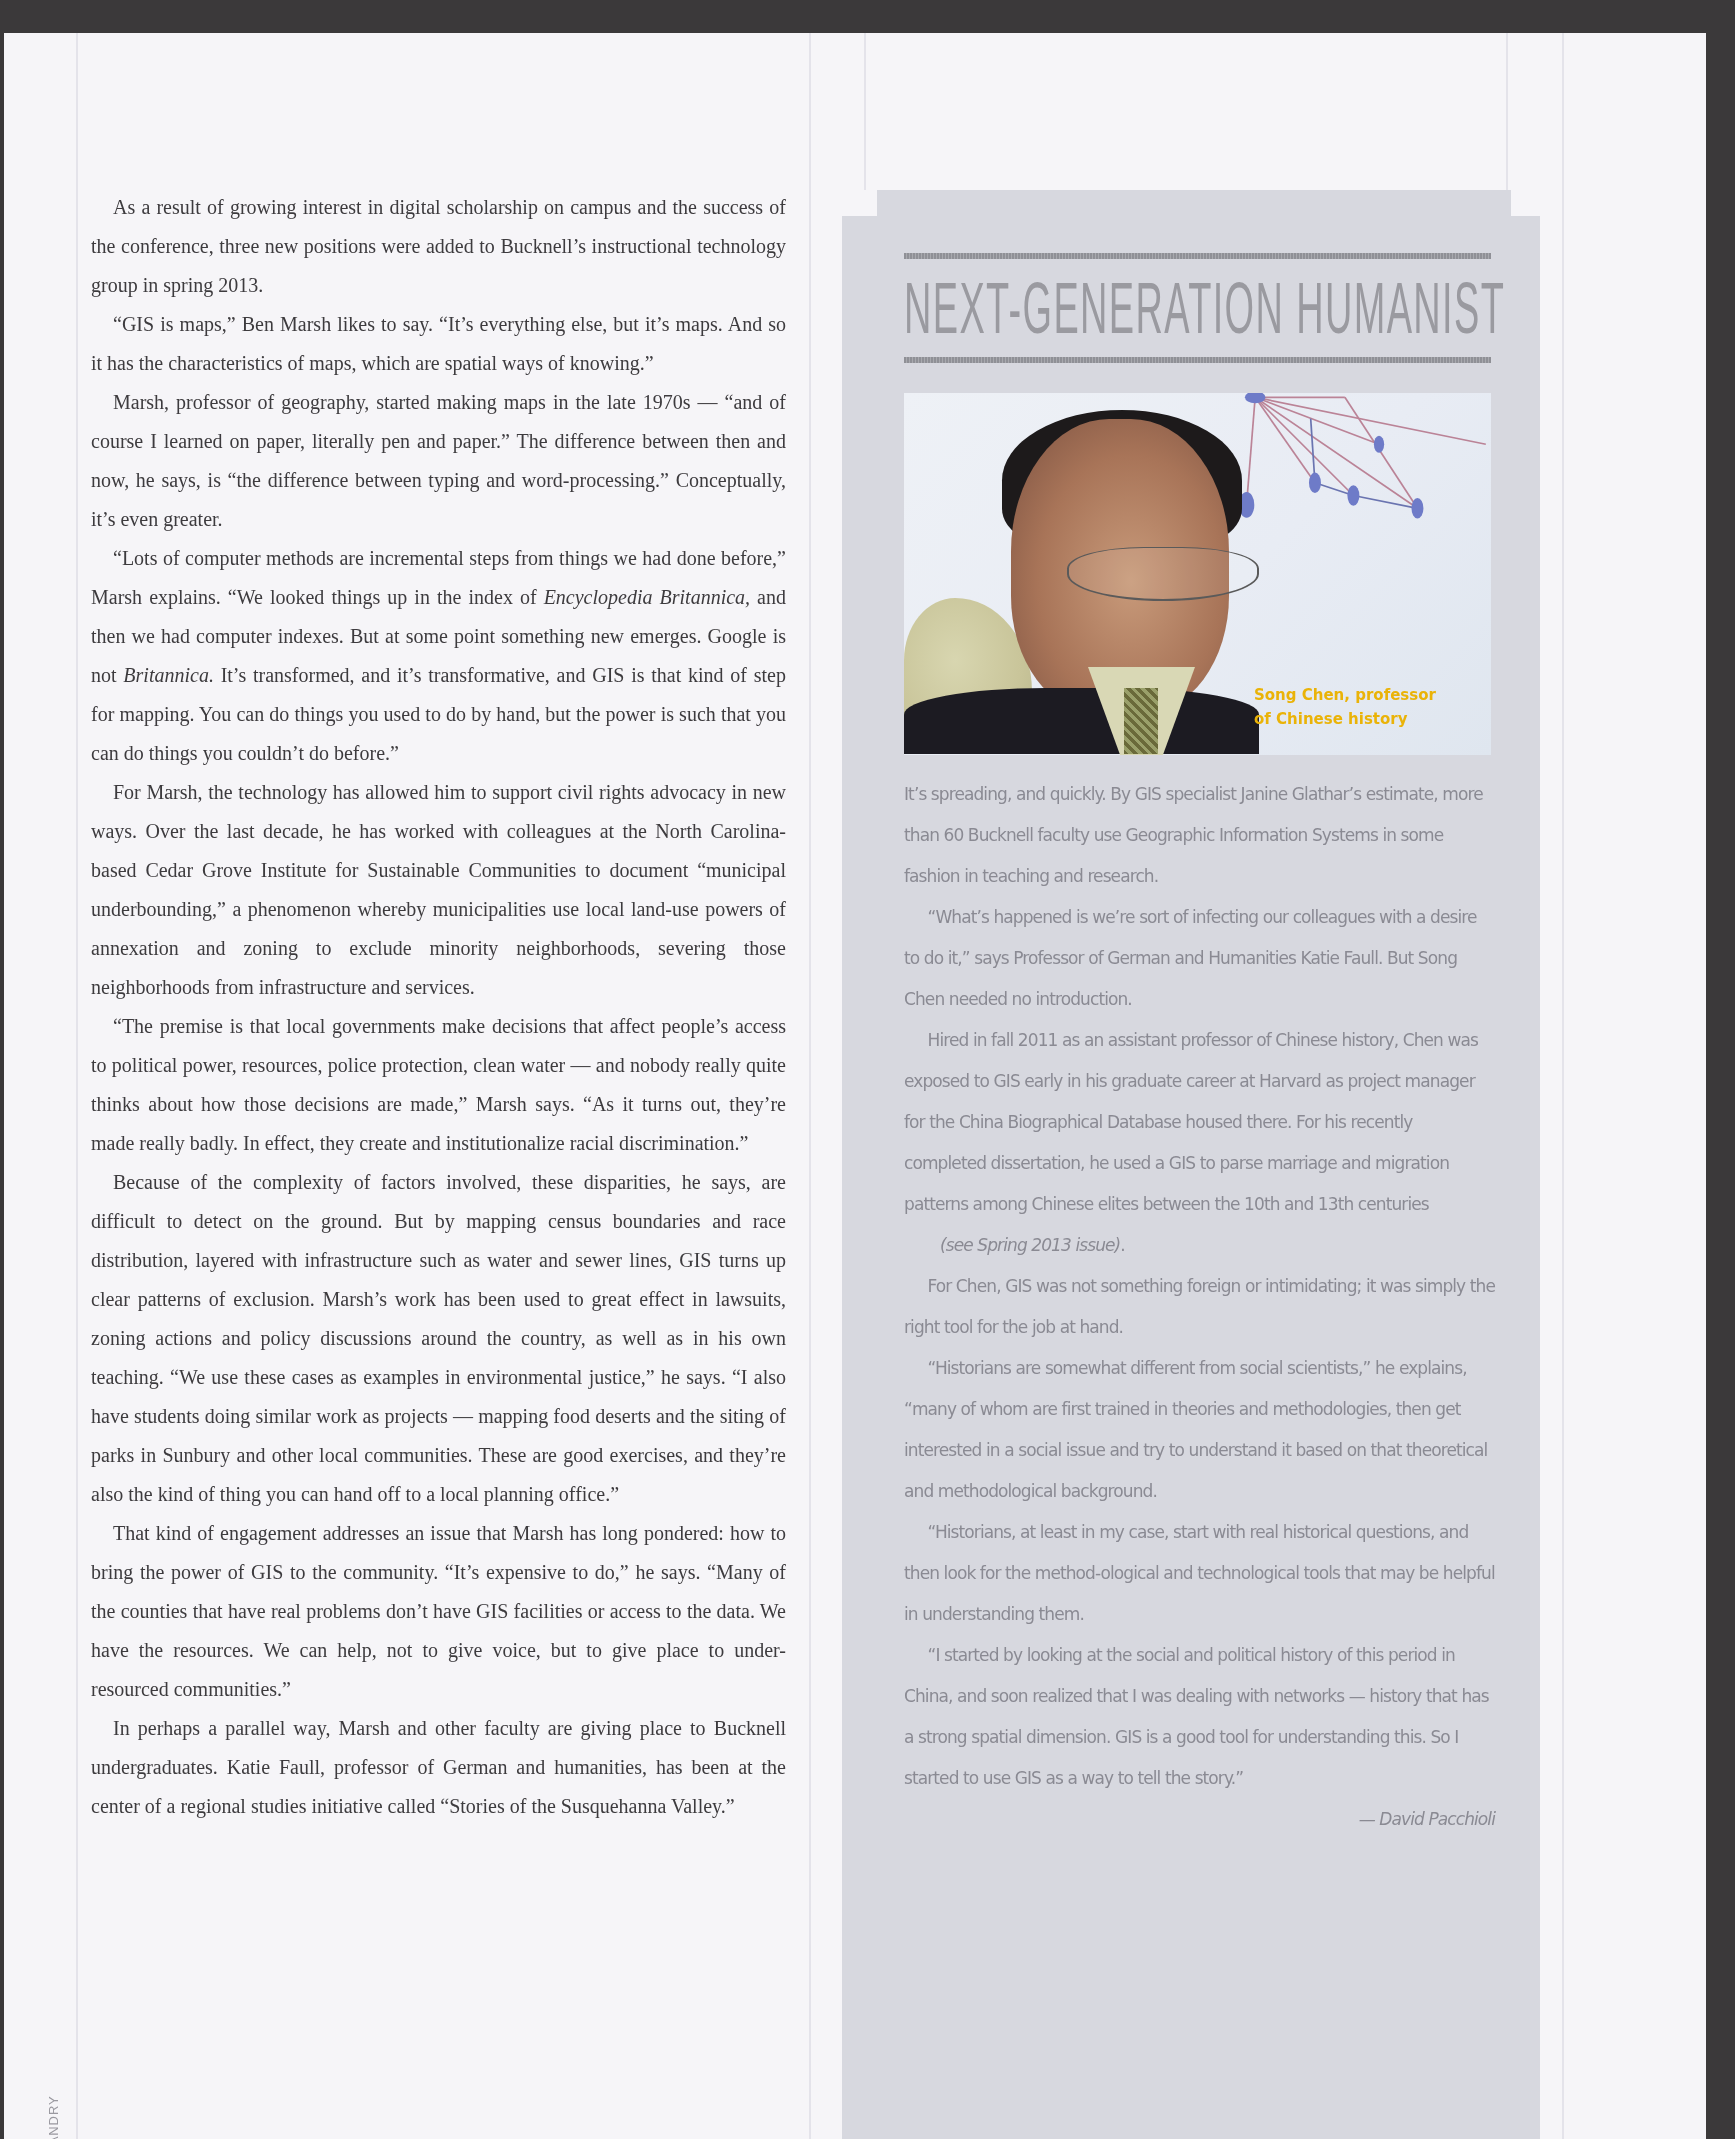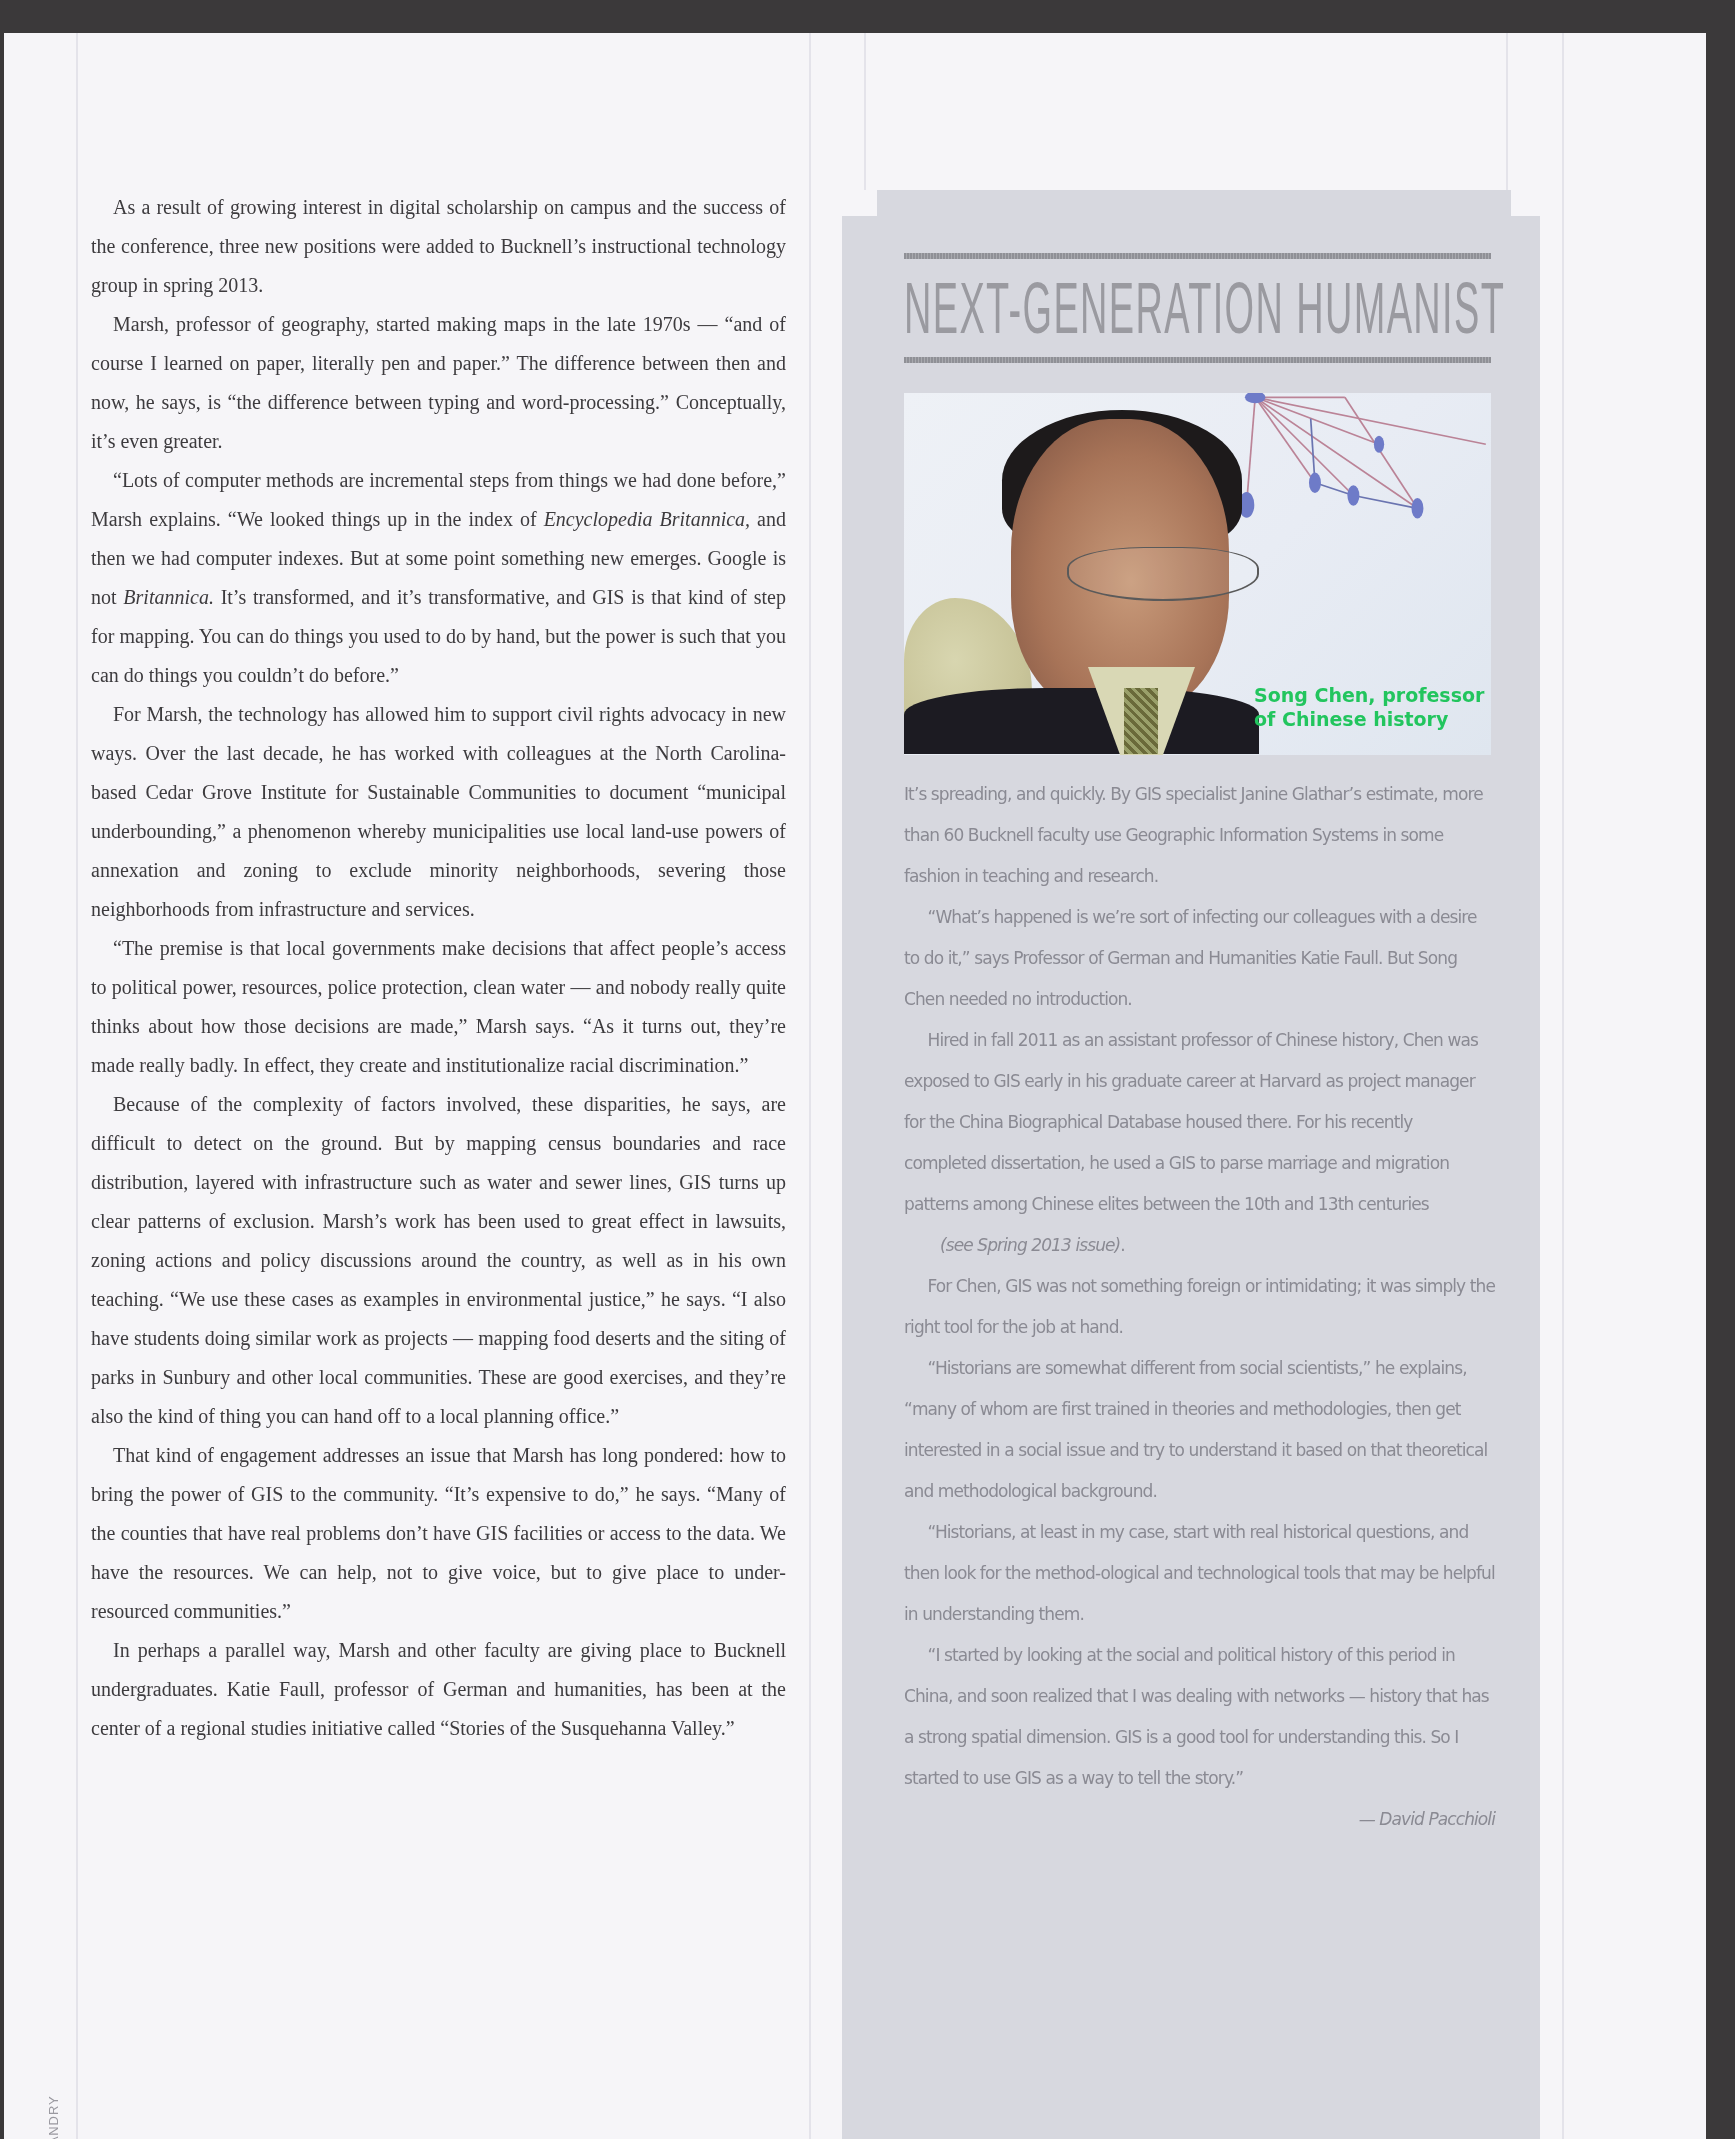--- a/index.html
+++ b/index.html
@@ -19,21 +19,21 @@
   .sb-title{font-family:"Liberation Sans",sans-serif;font-size:73px;letter-spacing:2.6px;color:#9a9aa0;transform:scaleX(0.52);transform-origin:left center;white-space:nowrap;line-height:98px;font-weight:normal;}
   .photo{position:absolute;left:904px;top:393px;width:587px;height:362px;overflow:hidden;background:linear-gradient(135deg,#eef1f6 0%,#e8ecf4 55%,#dfe6ef 100%);}
   .photo .map-land{position:absolute;left:0;top:205px;width:128px;height:156px;background:radial-gradient(ellipse at 40% 40%,#d8d6b0 0%,#c9c59a 60%,#b7b48a 100%);border-radius:40% 60% 0 0;}
   .photo .head{position:absolute;left:107px;top:26px;width:218px;height:295px;background:radial-gradient(ellipse at 55% 55%,#c89a7a 0%,#a87458 55%,#7a5040 100%);border-radius:45% 45% 40% 40%;}
   .photo .hair{position:absolute;left:98px;top:17px;width:240px;height:141px;background:#1d1a1b;border-radius:50% 50% 30% 30%;}
   .photo .suit{position:absolute;left:0;top:295px;width:355px;height:66px;background:#1c1b22;border-radius:40% 40% 0 0;}
   .photo .collar{position:absolute;left:184px;top:274px;width:107px;height:88px;background:#d9d8b5;clip-path:polygon(0 0,100% 0,70% 100%,30% 100%);}
   .photo .tie{position:absolute;left:220px;top:295px;width:34px;height:66px;background:repeating-linear-gradient(45deg,#6a6a3a 0 3.4px,#9aa06a 3.4px 6.8px);}
   .photo .glasses{position:absolute;left:163px;top:154px;width:188px;height:51px;border:2.1px solid #5a5a5a;border-radius:40% 40% 50% 50%;border-top-width:1.3px;background:rgba(255,255,255,0.08);}
   .photo .net{position:absolute;left:334px;top:0;width:253px;height:205px;}
-  .caption{position:absolute;left:1254px;top:683px;font-family:"DejaVu Sans",sans-serif;font-weight:bold;font-size:19px;line-height:24.4px;color:#22c55e;}
+  .caption{position:absolute;left:1254px;top:683px;font-family:"DejaVu Sans",sans-serif;font-weight:bold;font-size:15px;line-height:24.4px;color:#eab308;}
   .sb-body{position:absolute;left:904px;top:774px;width:591px;font-family:"DejaVu Sans",sans-serif;font-size:17px;line-height:41px;color:#8a8a93;letter-spacing:-0.9px;}
   .sb-body p{margin:0;text-indent:23.5px;}
   .sb-body p.first{text-indent:0;}
   .sb-body em{font-style:italic;margin-left:36px;}
   .byline{text-align:right;font-style:italic;}
   .credit{position:absolute;left:46px;top:2217px;transform:rotate(-90deg);transform-origin:left top;font-family:"Liberation Sans",sans-serif;font-size:13px;color:#9a99a0;letter-spacing:0.9px;white-space:nowrap;}
 </style>
 </head>
 <body>
 
@@ -43,20 +43,21 @@
   <div class="guide" style="left:805px"></div>
   <div class="guide" style="left:860px"></div>
   <div class="guide" style="left:1502px"></div>
   <div class="guide" style="left:1558px"></div>
 
 </div>
 <div class="rightbar"></div>
 
 <div class="col-main">
   <p>As a result of growing interest in digital scholarship on campus and the success of the conference, three new positions were added to Bucknell’s instructional technology group in spring 2013.</p>
+  <p>“GIS is maps,” Ben Marsh likes to say. “It’s everything else, but it’s maps. And so it has the characteristics of maps, which are spatial ways of knowing.”</p>
   <p>Marsh, professor of geography, started making maps in the late 1970s — “and of course I learned on paper, literally pen and paper.” The difference between then and now, he says, is “the difference between typing and word-processing.” Conceptually, it’s even greater.</p>
   <p><span>“Lots of computer methods are incremental steps from things we had done before,” Marsh explains. “We looked things up in the index of </span><em>Encyclopedia Britannica,</em><span> and then we had computer indexes. But at some point something new emerges. Google is not </span><em>Britannica.</em><span> It’s transformed, and it’s transformative, and GIS is that kind of step for mapping. You can do things you used to do by hand, but the power is such that you can do things you couldn’t do before.”</span></p>
   <p>For Marsh, the technology has allowed him to support civil rights advocacy in new ways. Over the last decade, he has worked with colleagues at the North Carolina-based Cedar Grove Institute for Sustainable Communities to document “municipal underbounding,” a phenomenon whereby municipalities use local land-use powers of annexation and zoning to exclude minority neighborhoods, severing those neighborhoods from infrastructure and services.</p>
   <p>“The premise is that local governments make decisions that affect people’s access to political power, resources, police protection, clean water — and nobody really quite thinks about how those decisions are made,” Marsh says. “As it turns out, they’re made really badly. In effect, they create and institutionalize racial discrimination.”</p>
   <p>Because of the complexity of factors involved, these disparities, he says, are difficult to detect on the ground. But by mapping census boundaries and race distribution, layered with infrastructure such as water and sewer lines, GIS turns up clear patterns of exclusion. Marsh’s work has been used to great effect in lawsuits, zoning actions and policy discussions around the country, as well as in his own teaching. “We use these cases as examples in environmental justice,” he says. “I also have students doing similar work as projects — mapping food deserts and the siting of parks in Sunbury and other local communities. These are good exercises, and they’re also the kind of thing you can hand off to a local planning office.”</p>
   <p>That kind of engagement addresses an issue that Marsh has long pondered: how to bring the power of GIS to the community. “It’s expensive to do,” he says. “Many of the counties that have real problems don’t have GIS facilities or access to the data. We have the resources. We can help, not to give voice, but to give place to under-resourced communities.”</p>
   <p>In perhaps a parallel way, Marsh and other faculty are giving place to Bucknell undergraduates. Katie Faull, professor of German and humanities, has been at the center of a regional studies initiative called “Stories of the Susquehanna Valley.”</p>
 </div>
 
 <div class="sidebar"></div>

